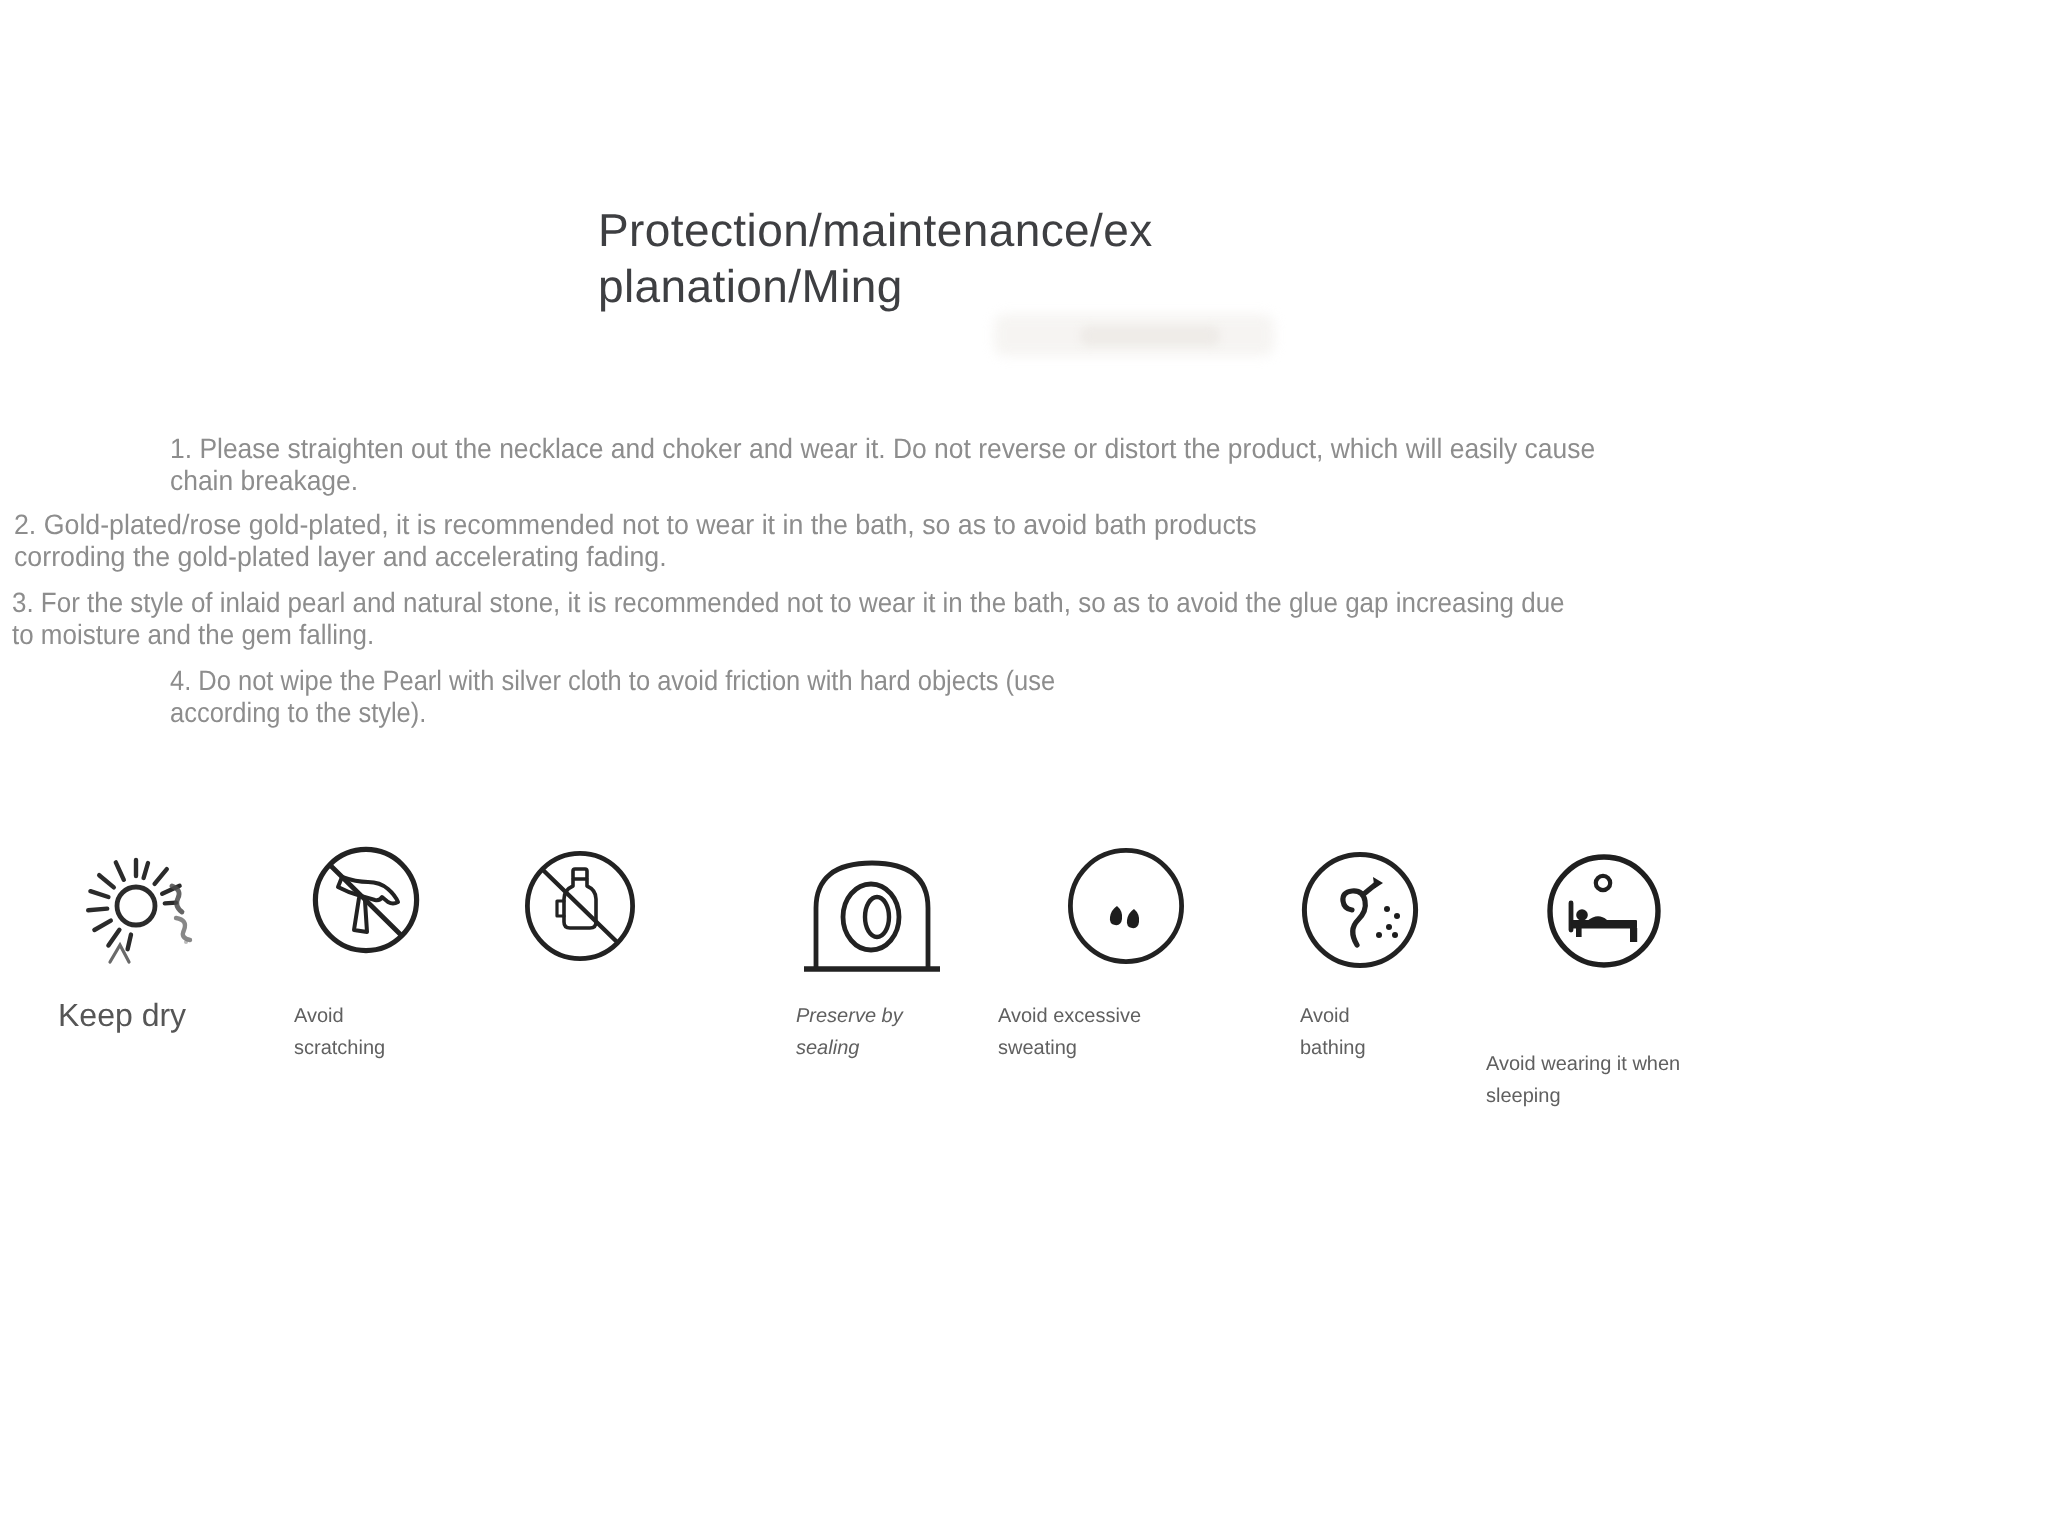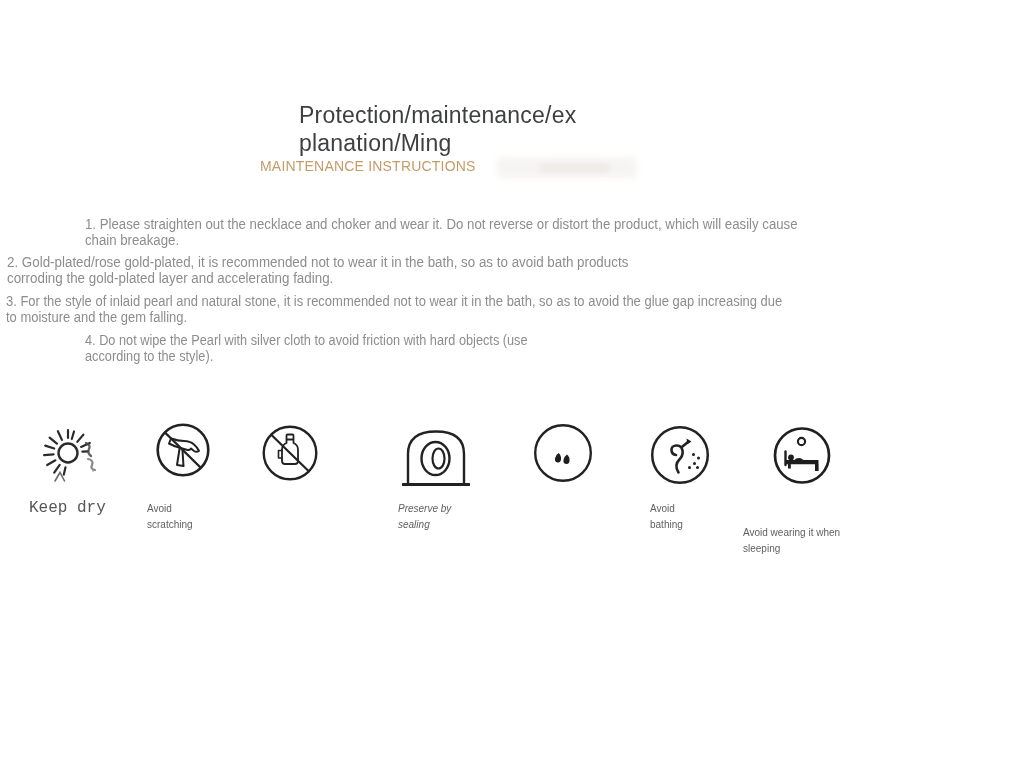--- a/index.html
+++ b/index.html
@@ -24,40 +24,39 @@
   .ins div{white-space:nowrap;}
   .ins1{left:85px;top:217px;transform:scaleX(.944);}
   .ins2{left:7px;top:255px;transform:scaleX(.955);}
   .ins3{left:6px;top:294px;transform:scaleX(.927);}
   .ins4{left:85px;top:333px;transform:scaleX(.91);}
 
   
   .icon{position:absolute;}
   .cap{position:absolute;color:#606060;font-size:10px;line-height:15.8px;}
   .cap span{display:block;white-space:nowrap;}
-  .cap-keepdry{font-size:16px;color:#565656;font-family:Liberation Mono, monospace;}
+  .cap-keepdry{font-size:16px;color:#565656;}
   .svg1{left:33px;top:419px;}  .cap1{left:29px;top:501px;}
   .svg2{left:155px;top:422px;} .cap2{left:147px;top:501px;}
   .svg3{left:261px;top:424px;} .cap3{left:249px;top:501px;}
   .svg4{left:402px;top:421px;} .cap4{left:398px;top:501px;font-style:italic;}
   .svg5{left:532px;top:422px;} .cap5{left:499px;top:501px;}
   .svg6{left:649px;top:424px;} .cap6{left:650px;top:501px;}
   .svg7{left:772px;top:426px;} .cap7{left:743px;top:525px;}
   svg{display:block;}
 </style>
 </head>
 <body>
 
 <div class="canvas">
 
   <div class="title">
     <span>Protection/maintenance/ex</span>
     <span>planation/Ming</span>
   </div>
-  <div class="subtitle">MAINTENANCE INSTRUCTIONS</div>
   <div class="smudge"></div>
   <div class="smudge2"></div>
 
   <div class="ins ins1">
     <div>1. Please straighten out the necklace and choker and wear it. Do not reverse or distort the product, which will easily cause</div>
     <div>chain breakage.</div>
   </div>
   <div class="ins ins2">
     <div>2. Gold-plated/rose gold-plated, it is recommended not to wear it in the bath, so as to avoid bath products</div>
     <div>corroding the gold-plated layer and accelerating fading.</div>
@@ -132,20 +131,24 @@
     <span>sealing</span>
   </div>
 
   <div class="icon svg5">
     <svg width="62" height="62" viewBox="0 0 62 62" fill="none" stroke="#222222">
       <circle cx="31" cy="31" r="27.8" stroke-width="2.4"></circle>
       <path d="M26.5 31 q3 2.5 2.5 6.5 q-.5 3.5 -3.5 3 q-3 -.5 -2.5 -4 q.5 -3.5 3.5 -5.5 z" fill="#1d1d1d" stroke="none"></path>
       <path d="M35 32.5 q3 2.5 2.5 6.5 q-.5 3.5 -3.5 3 q-3 -.5 -2.5 -4 q.5 -3.5 3.5 -5.5 z" fill="#1d1d1d" stroke="none"></path>
     </svg>
   </div>
+  <div class="cap cap5">
+    <span>Avoid excessive</span>
+    <span>sweating</span>
+  </div>
 
   <div class="icon svg6">
     <svg width="62" height="62" viewBox="0 0 62 62" fill="none" stroke="#222222" stroke-linecap="round">
       <circle cx="31" cy="31" r="27.8" stroke-width="2.5"></circle>
       <path d="M29.5 48.5 q-4.5 -7.5 .5 -12.5 q4.5 -4.5 3.5 -9.5 q-1 -5.5 -6.5 -5 q-5 .5 -4.5 5 q.5 4 4.5 4.5" stroke-width="2.6"></path>
       <path d="M33.5 22.5 L39 18" stroke-width="2.6"></path>
       <path d="M37.5 14.5 l5 3 l-4.2 2.8 z" fill="#1d1d1d" stroke="none"></path>
       <g fill="#1d1d1d" stroke="none">
         <circle cx="44.5" cy="30.5" r="1.5"></circle>
         <circle cx="49.5" cy="34" r="1.5"></circle>

